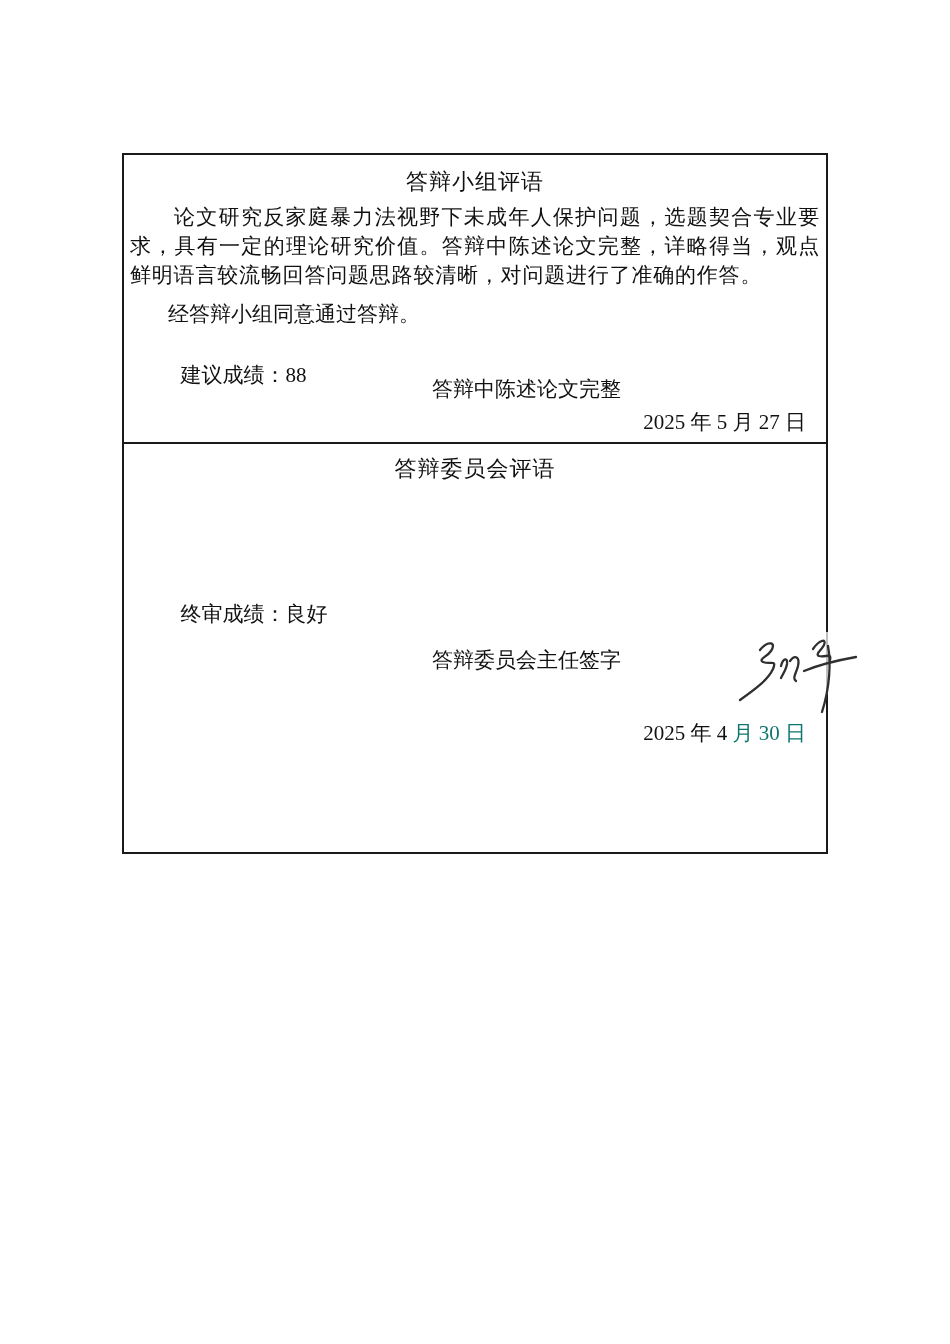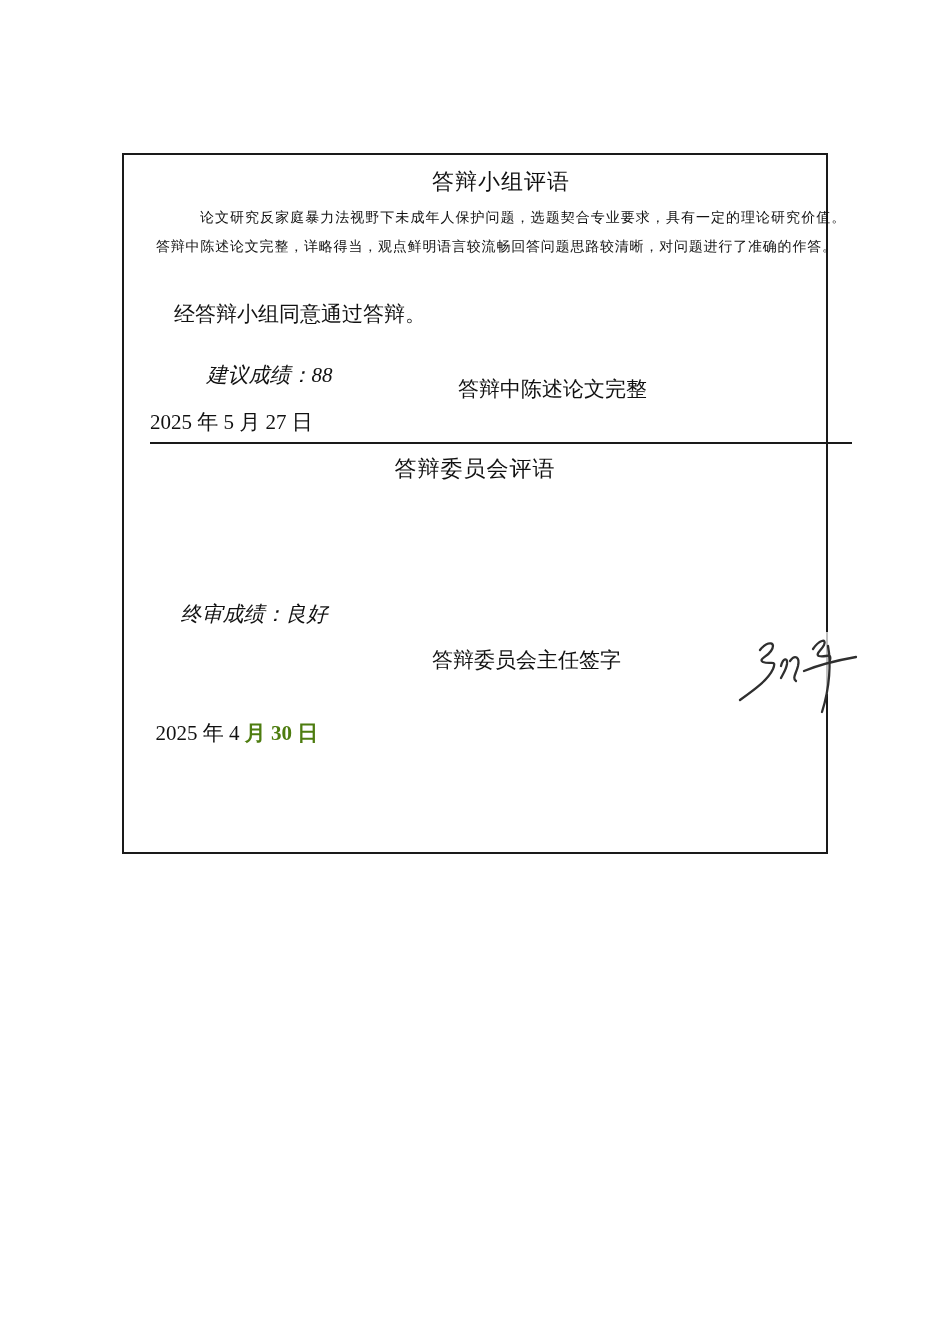--- a/index.html
+++ b/index.html
@@ -11,41 +11,41 @@
     position: relative;
     overflow: hidden;
   }
   .doc-table {
     position: absolute;
     left: 122px; top: 153px;
     width: 706px; height: 701px;
     border: 2px solid #1a1a1a;
   }
   .cell { position: relative; width: 100%; }
-  .cell-top { height: 289px; border-bottom: 2px solid #1a1a1a; margin-left: 26px; }
+  .cell-top { height: 289px; border-bottom: 2px solid #1a1a1a; }
   .cell-bottom { height: 329px; }
   .line { position: absolute; left: 0; right: 0; font-size: 21px; line-height: 29px; white-space: pre; }
   .centered { text-align: center; }
   .title-line { font-size: 22px; letter-spacing: 1px; }
   .para {
     position: absolute;
     left: 6px; right: 6px;
     text-align: justify;
     text-justify: inter-character;
     text-indent: 44px;
-    font-size: 14px;
+    font-size: 21px;
     line-height: 29px;
     letter-spacing: 0.8px;
     white-space: normal;
   }
-  .indent2 { padding-left: 24px; }
-  .score-line { padding-left: 25px; font-style: italic; }
+  .indent2 { padding-left: 44px; }
+  .score-line { padding-left: 25px; }
   .sign-line { padding-left: 308px; }
-  .date-line { text-align: left; padding-right: 20px; }
-  .date-faded { color: #4d7c0f; font-weight: bold; }
+  .date-line { text-align: right; padding-right: 20px; }
+  .date-faded { color: #0f766e; }
   .signature-wrap {
     position: absolute;
     left: 730px; top: 630px;
     width: 134px; height: 88px;
     z-index: 5;
     pointer-events: none;
   }
   .signature-wrap svg { display: block; }
 </style>
 </head>

